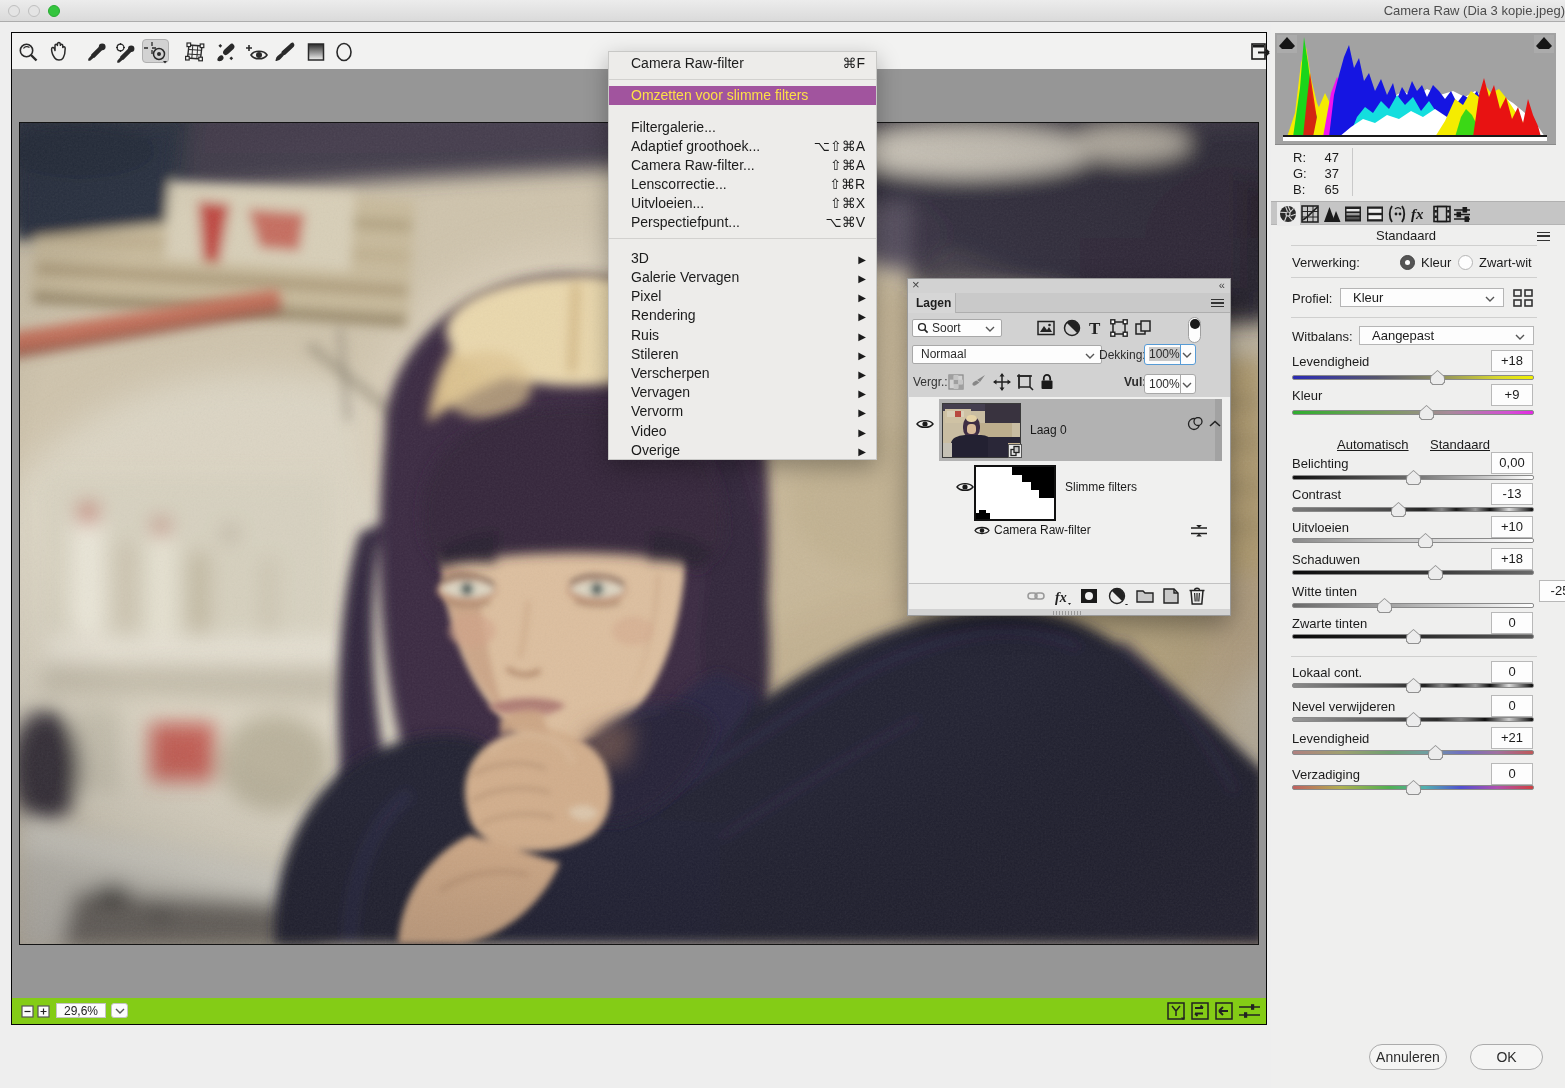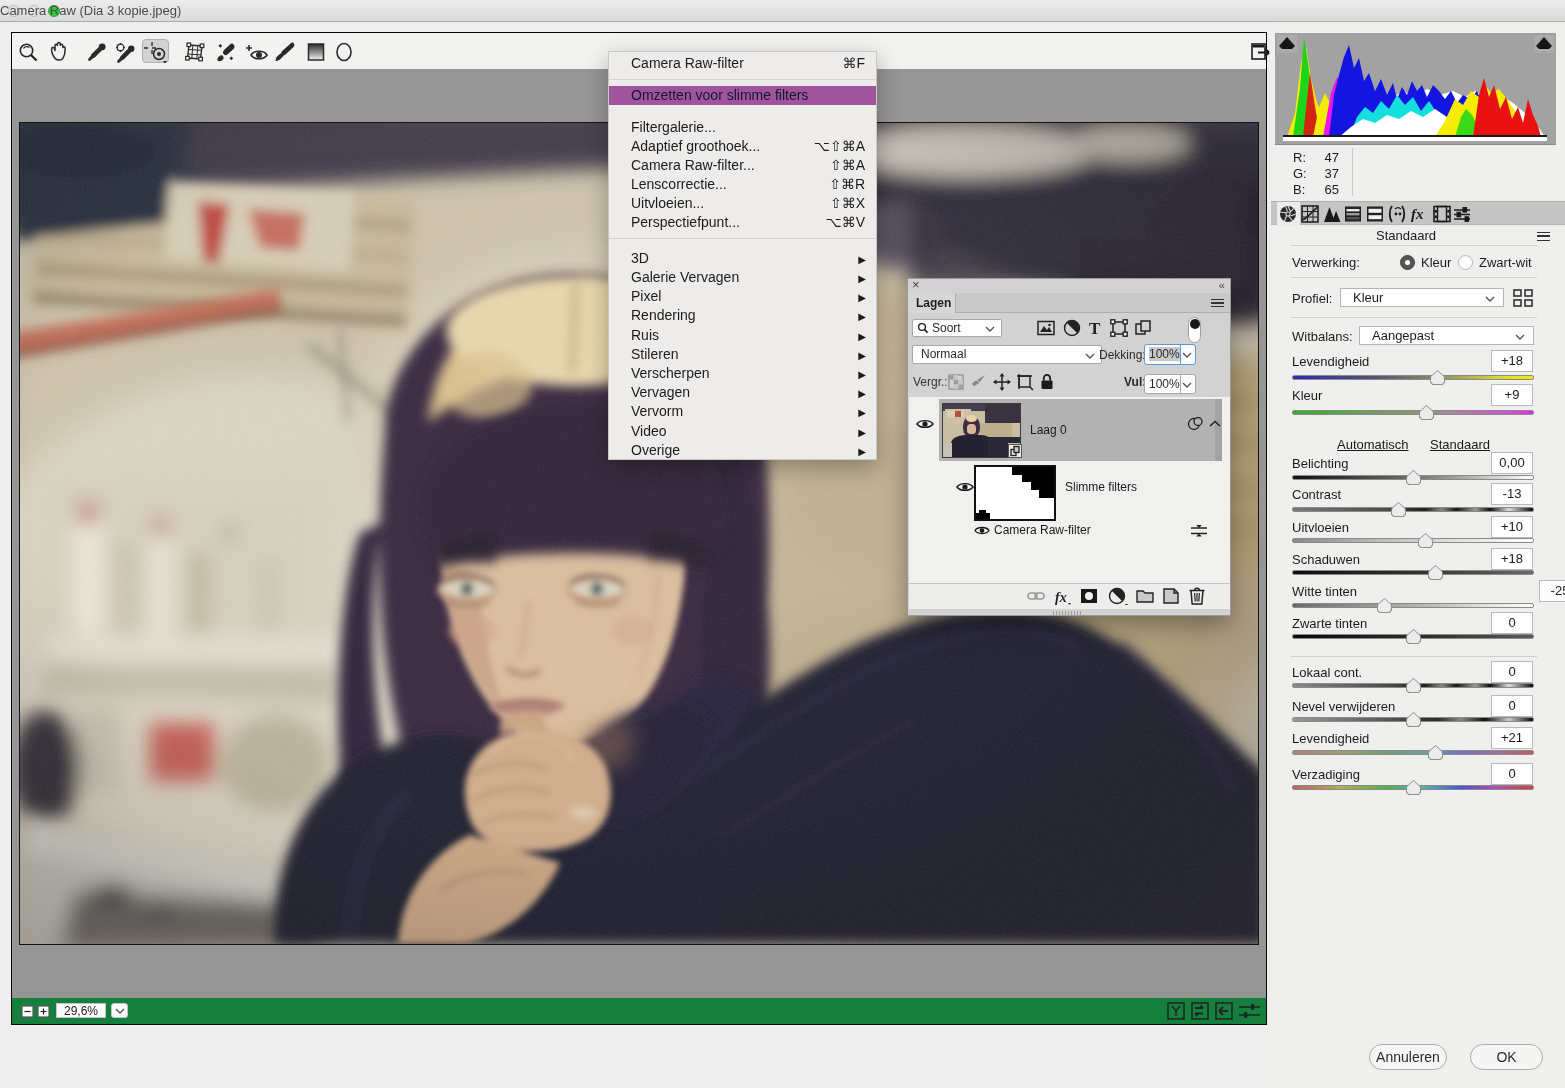--- a/index.html
+++ b/index.html
@@ -4,44 +4,44 @@
 <style>
   * { margin:0; padding:0; box-sizing:border-box; }
   html,body { width:1565px; height:1088px; overflow:hidden; }
   body { font-family:"Liberation Sans", sans-serif; background:#eeeeee; position:relative; }
   .abs { position:absolute; }
 
   
   #titlebar { position:absolute; left:0; top:0; width:1565px; height:22px;
     background:linear-gradient(#ececec,#dadada); border-bottom:1px solid #acacac; }
   #titlebar .tl { position:absolute; top:5px; width:12px; height:12px; border-radius:50%; }
-  #title { position:absolute; top:3px; left:0; width:100%; text-align:left;
+  #title { position:absolute; top:3px; left:0; width:100%; text-align:right;
     font-size:13px; color:#4c4c4c; }
 
   
   #frame { position:absolute; left:11px; top:32px; width:1256px; height:993px;
     border:1px solid #050505; background:#f2f2f1; }
   #toolbar { position:absolute; left:0; top:0; width:100%; height:36px; background:#f2f2f1; }
   #canvas { position:absolute; left:0; top:36px; width:1254px; height:929px; background:#969696; }
-  #statusbar { position:absolute; left:0; bottom:0; width:100%; height:26px; background:#15803d; }
+  #statusbar { position:absolute; left:0; bottom:0; width:100%; height:26px; background:#84cc16; }
 
   
   #photo { position:absolute; left:7px; top:89px; width:1240px; height:823px;
     border:1px solid #141414; background:#cfc4ae; overflow:hidden; }
 
   
   #menu { position:absolute; left:608px; top:51px; width:269px; height:409px;
     background:#edecea; border:1px solid #c8c8c6; box-shadow:0 8px 22px rgba(0,0,0,0.3);
     font-size:14px; color:#1b1b1b; }
   .mi { position:absolute; left:0; width:100%; height:19px; line-height:19px; }
   .mi .lab { position:absolute; left:22px; }
   .mi .sc { position:absolute; right:11px; color:#1b1b1b; }
   .mi .arr { position:absolute; right:10px; font-size:10px; top:1px; }
   .msep { position:absolute; left:0px; width:100%; height:1px; background:#d2d1cf; }
-  .hilite { background:#a1549e; color:#0f172a; }
+  .hilite { background:#a1549e; color:#fde047; }
 
   
   #layers { position:absolute; left:907px; top:278px; width:324px; height:338px;
     background:#d2d2d2; border:1px solid #9a9a9a; box-shadow:0 10px 24px rgba(0,0,0,0.35);
     font-size:12px; color:#2b2b2b; }
 
   
   #rpanel { position:absolute; left:1271px; top:23px; width:294px; height:1065px; background:#efefee;
     font-size:13px; color:#1b1b1b; }
 

